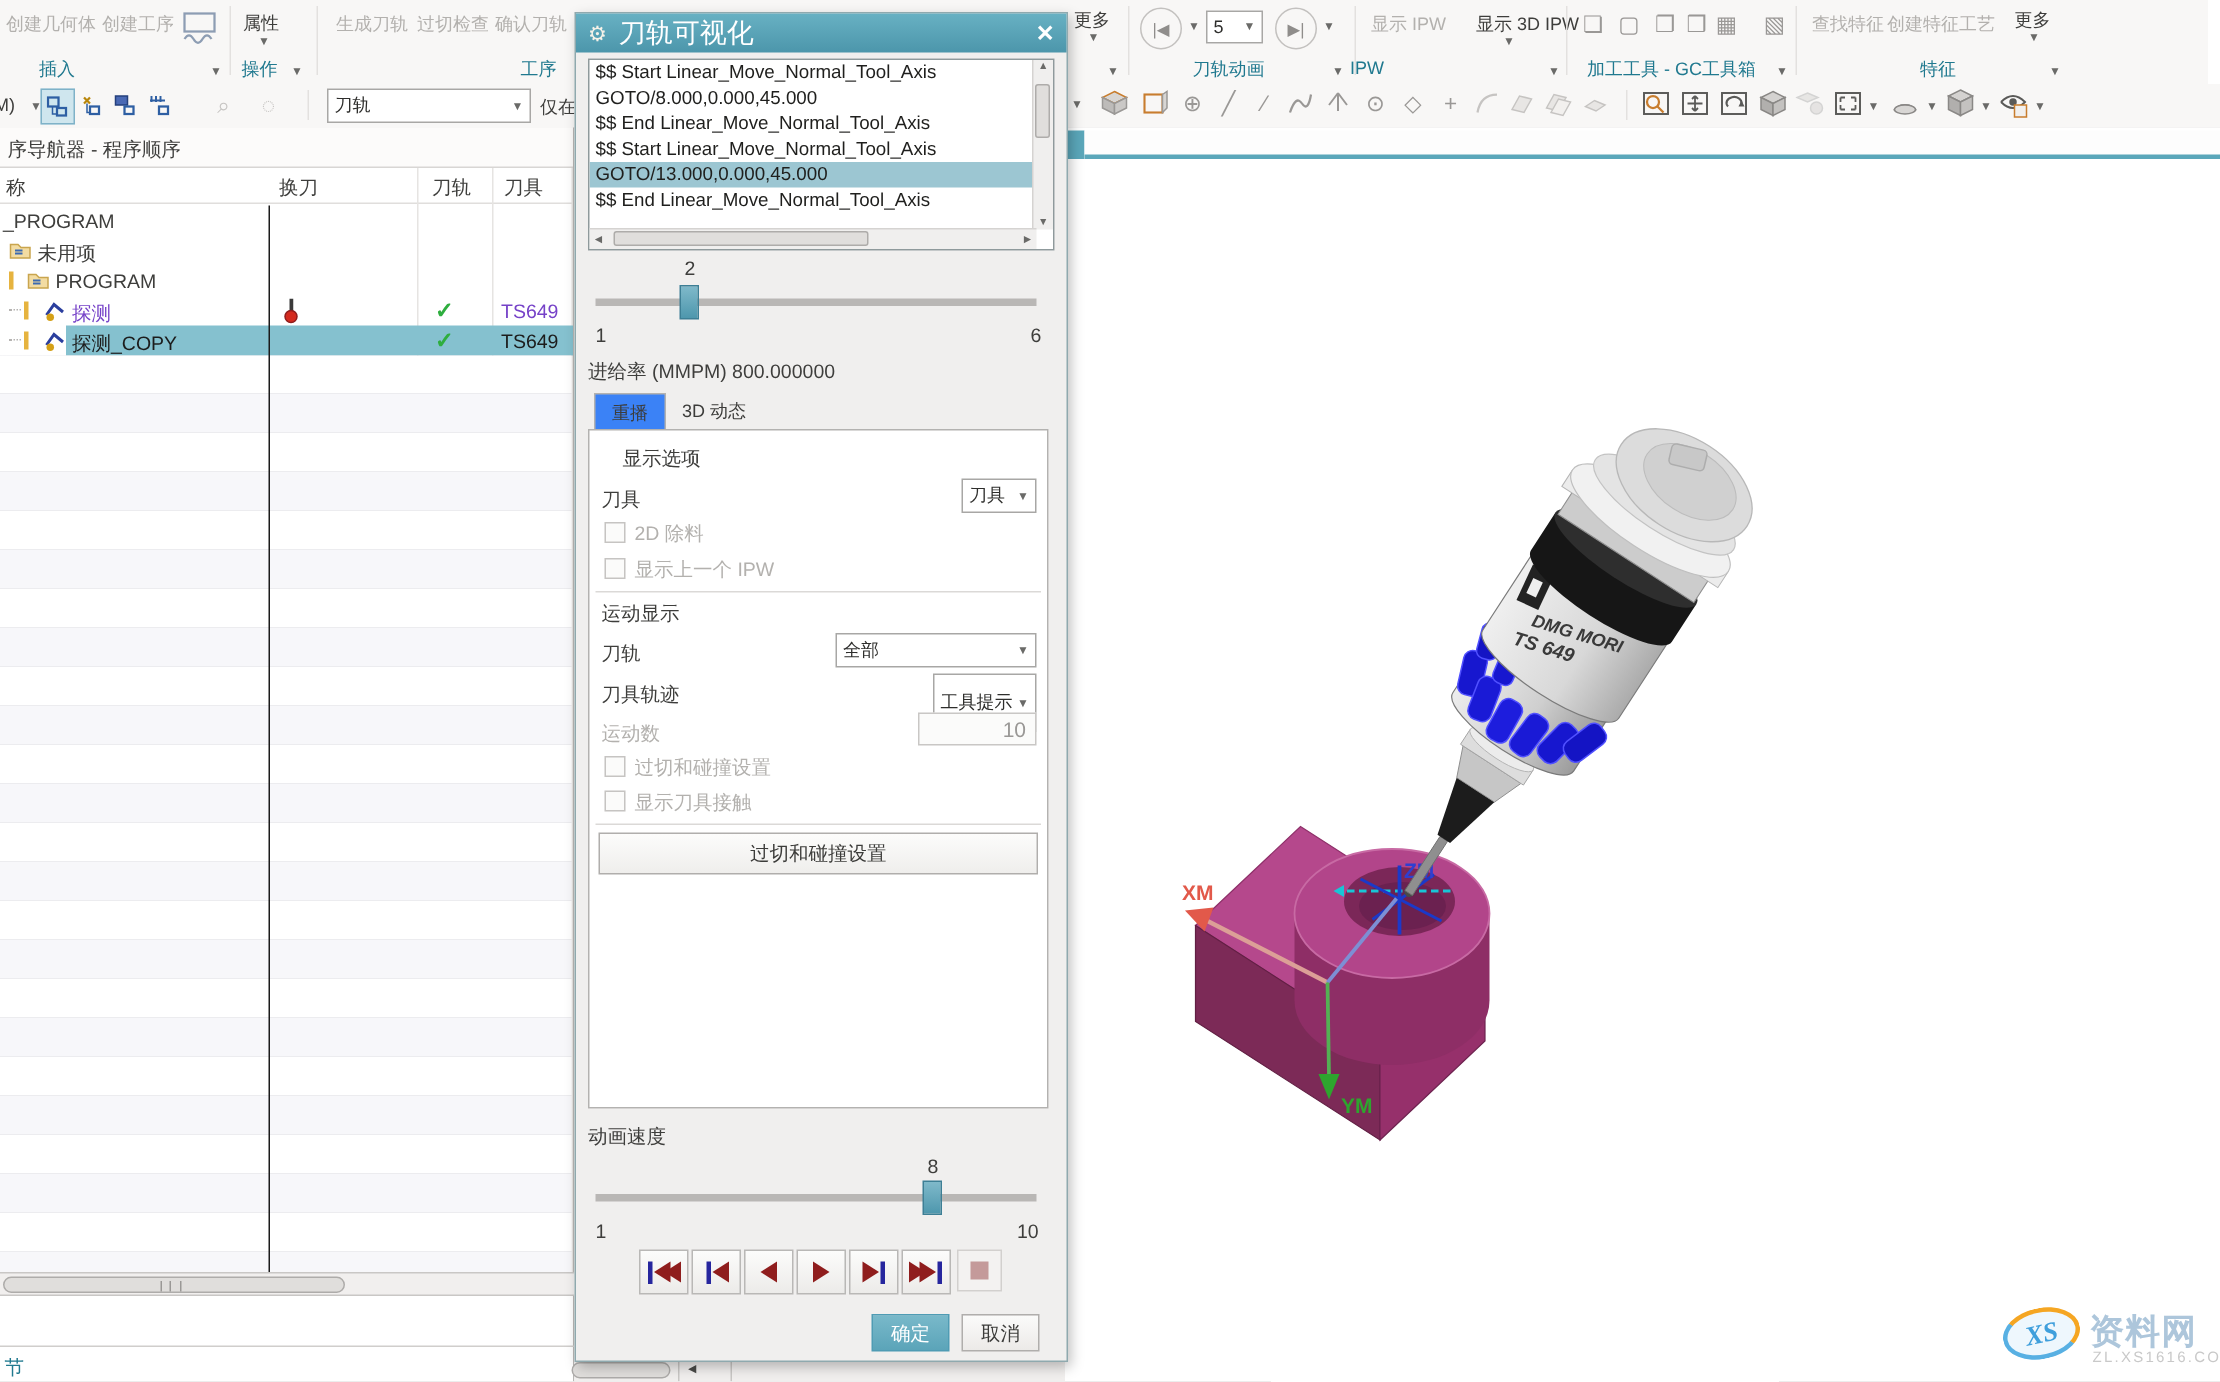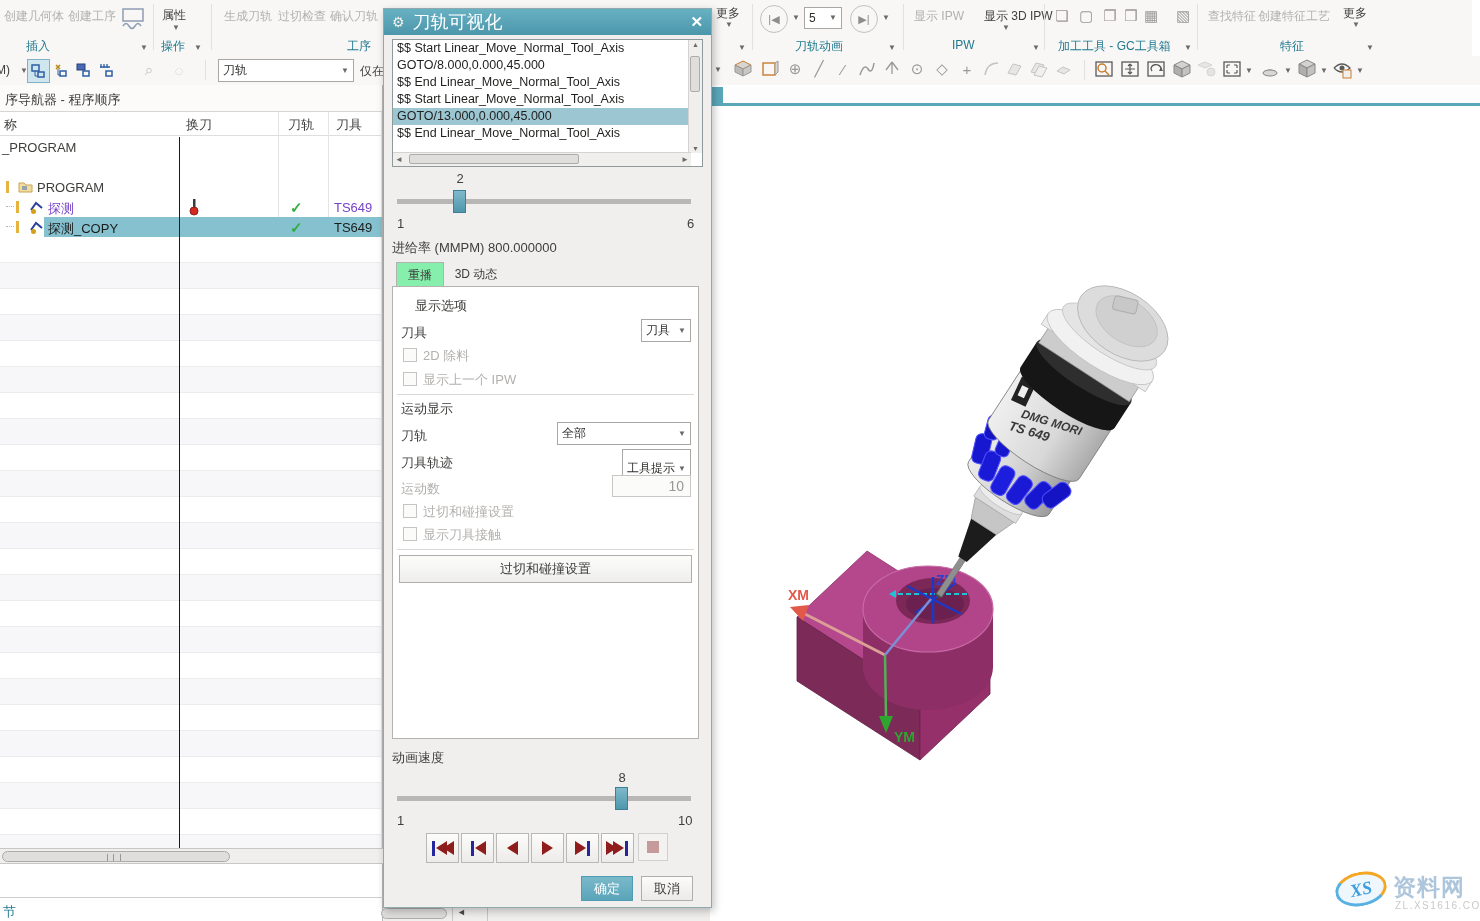--- a/index.html
+++ b/index.html
@@ -20,21 +20,21 @@
   .hr{border-top:1px solid #dbd9d7;height:0;}
   #dialog{left:383px;top:8px;width:327px;height:898px;background:#f0efee;border:1px solid #8fa9ae;
           box-shadow:2px 3px 8px rgba(0,0,0,.25);}
   #dlg-title{left:0;top:0;right:0;height:26px;background:linear-gradient(#68b1c3,#4c96ab);
              display:flex;align-items:center;padding:0 8px;color:#fff;}
   .listline{height:17px;line-height:17px;padding-left:4px;font-size:12.5px;color:#1f1f1d;white-space:nowrap;overflow:hidden;}
   .sel{background:#9cc6d2;}
   .slidertrack{height:5px;background:#b9b7b5;}
   .sliderthumb{width:13px;height:23px;background:linear-gradient(#7fb9ca,#4e97ad);border:1px solid #3d7f95;box-sizing:border-box;}
   .tab{height:25px;display:flex;align-items:center;justify-content:center;font-size:12px;color:#3c3c3a;}
-  .tab.active{background:#86efac;border:1px solid #b3b2b0;border-bottom:none;text-align:right;}
+  .tab.active{background:#3b82f6;border:1px solid #b3b2b0;border-bottom:none;text-align:right;}
   .pbtn{width:33px;height:30px;background:linear-gradient(#fcfcfb,#ecebe9);border:1px solid #b9b8b6;
         display:flex;align-items:center;justify-content:center;box-sizing:border-box;}
   .tri-l{width:0;height:0;border-top:7px solid transparent;border-bottom:7px solid transparent;border-right:11px solid #8f1d1d;}
   .tri-r{width:0;height:0;border-top:7px solid transparent;border-bottom:7px solid transparent;border-left:11px solid #8f1d1d;}
   .vbar{width:3px;height:15px;background:#26269e;margin:0 1px;}
   .nrow{position:absolute;left:0;right:0;height:20px;}
   .scroll{background:#f1efee;border-top:1px solid #c9c7c5;border-bottom:1px solid #c9c7c5;}
   .thumb{background:#e0dedc;border:1px solid #aeacaa;border-radius:6px;box-sizing:border-box;}
   .checkmark{color:#2eae3e;font-weight:bold;font-size:15px;line-height:15px;}
   .ybar{width:3px;height:12px;background:#e6b33f;}
@@ -82,21 +82,21 @@
     </div>
     <span class="abs" style="left:850px;top:5px;width:26px;height:26px;border:1px solid #c3c1bf;border-radius:50%;display:flex;align-items:center;justify-content:center;color:#8f8d8b;font-size:11px;">▶|</span>
     <span class="abs caret" style="left:882px;top:14px;">▼</span>
     <span class="abs grouplabel" style="left:795px;top:38px;">刀轨动画</span>
     <span class="abs caret" style="left:888px;top:44px;">▼</span>
     <div class="abs vdiv" style="left:903px;"></div>
 
     <span class="abs txt gray" style="left:914px;top:8px;">显示 IPW</span>
     <span class="abs txt" style="left:972px;top:8px;margin-left:12px;">显示 3D IPW</span>
     <span class="abs caret" style="left:1002px;top:24px;">▼</span>
-    <span class="abs grouplabel" style="left:952px;top:38px;">IPW</span>
+    <span class="abs grouplabel" style="left:900px;top:38px;">IPW</span>
     <span class="abs caret" style="left:1032px;top:44px;">▼</span>
     <div class="abs vdiv" style="left:1044px;"></div>
 
     <span class="abs icon22" style="left:1051px;top:5px;">❏</span>
     <span class="abs icon22" style="left:1075px;top:5px;">▢</span>
     <span class="abs icon22" style="left:1099px;top:5px;">❐</span>
     <span class="abs icon22" style="left:1120px;top:5px;">❒</span>
     <span class="abs icon22" style="left:1140px;top:5px;">▦</span>
     <span class="abs icon22" style="left:1172px;top:5px;">▧</span>
     <span class="abs grouplabel" style="left:1058px;top:38px;">加工工具 - GC工具箱</span>
@@ -246,20 +246,27 @@
       <span class="abs txt" style="left:336px;top:4px;font-size:13px;">刀具</span>
     </div>
 
     <div class="abs" style="left:278px;top:27px;width:1px;height:736px;background:#e6e4e2;"></div>
     <div class="abs" style="left:328px;top:27px;width:1px;height:736px;background:#e6e4e2;"></div>
     <div class="abs" style="left:381px;top:27px;width:1px;height:736px;background:#e6e4e2;"></div>
 
     <div class="nrow" style="top:52px;">
       <span class="abs txt" style="left:2px;top:3px;font-size:13px;">_PROGRAM</span>
     </div>
+    <div class="nrow" style="top:72px;">
+      <span class="abs" style="left:6px;top:3px;"><svg width="15" height="13">
+            <path d="M1,3 h5 l2,2 h6 v7 h-13 z" fill="#f3dca2" stroke="#c9a54e"></path>
+            <path d="M4,7 h5 M4,9 h5" stroke="#3d6ab0" stroke-width="1.2"></path>
+          </svg></span>
+      <span class="abs txt" style="left:25px;top:3px;font-size:13px;">未用项</span>
+    </div>
     <div class="nrow" style="top:92px;">
       <span class="abs ybar" style="left:6px;top:4px;"></span>
       <span class="abs" style="left:18px;top:3px;"><svg width="15" height="13">
             <path d="M1,3 h5 l2,2 h6 v7 h-13 z" fill="#f3dca2" stroke="#c9a54e"></path>
             <path d="M4,7 h5 M4,9 h5" stroke="#3d6ab0" stroke-width="1.2"></path>
           </svg></span>
       <span class="abs txt" style="left:37px;top:3px;font-size:13px;">PROGRAM</span>
     </div>
     <div class="nrow" style="top:112px;">
       <span class="abs" style="left:6px;top:9px;width:8px;height:1px;border-top:1px dotted #b5b3b1;"></span>

